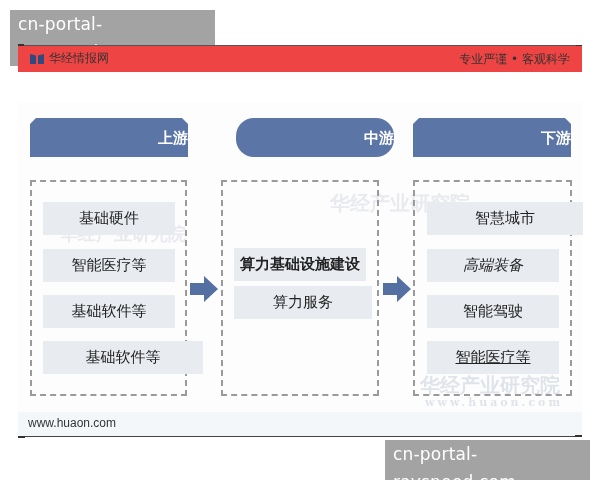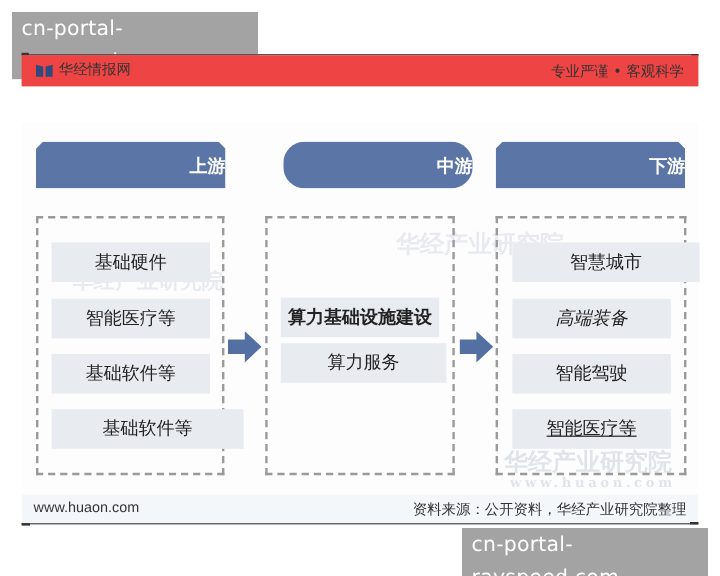--- a/index.html
+++ b/index.html
@@ -110,17 +110,16 @@
 
 <svg class="arrow" style="left:190px; top:276px;" viewBox="0 0 28 26">
   <polygon points="0,7 14,7 14,0 28,13 14,26 14,19 0,19" fill="#5470a3"></polygon>
 </svg>
 <svg class="arrow" style="left:383px; top:276px;" viewBox="0 0 28 26">
   <polygon points="0,7 14,7 14,0 28,13 14,26 14,19 0,19" fill="#5470a3"></polygon>
 </svg>
 
 <div class="footer">
   <span class="footer-url">www.huaon.com</span>
-  <span class="footer-src">资料来源：公开资料，华经产业研究院整理</span>
 </div>
 <div class="footer-line"></div>
 
 <div class="wm wm-bottom">cn-portal-rayspeed.com</div>
 
 </body></html>

